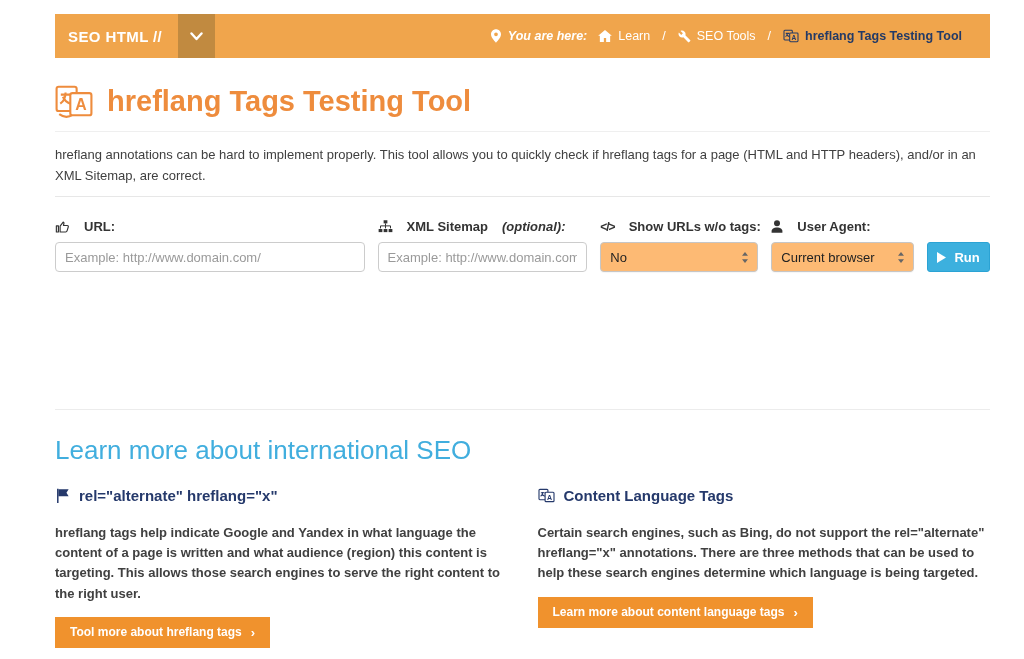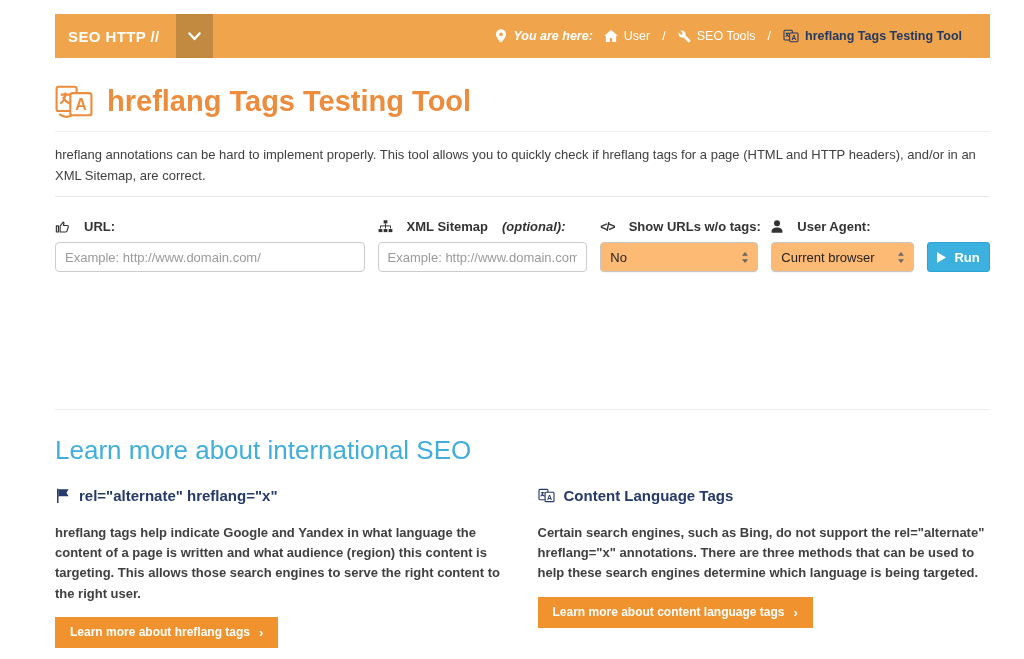--- a/index.html
+++ b/index.html
@@ -63,21 +63,21 @@
   .icon { display: inline-flex; align-items: center; justify-content: center; }
   .code-glyph { font-size: 12px; font-weight: bold; color: #333; letter-spacing: -1px; }
 </style>
 </head>
 <body>
 
 <div class="container">
 
   <div class="navbar">
     <div class="brand">
-      <span>SEO HTTP //</span>
+      <span>SEO HTML //</span>
     </div>
     <div class="nav-toggle">
       <span class="icon">
         <svg width="13" height="9" viewBox="0 0 13 9">
             <path d="M1.5 1.5 6.5 7l5-5.5" fill="none" stroke="#fff" stroke-width="2.4" stroke-linecap="round" stroke-linejoin="round"></path>
           </svg>
       </span>
     </div>
     <div class="breadcrumb">
       <span class="icon">
@@ -85,21 +85,21 @@
             <path d="M12 0C5.4 0 0 5.4 0 12c0 9 12 20 12 20s12-11 12-20C24 5.4 18.6 0 12 0zm0 16.5a4.5 4.5 0 1 1 0-9 4.5 4.5 0 0 1 0 9z" fill="#fff"></path>
           </svg>
       </span>
       <span class="youarehere">You are here:</span>
       <span class="crumb">
         <span class="icon">
           <svg width="14" height="12" viewBox="0 0 24 21">
               <path d="M12 0 0 10h3v11h7v-7h4v7h7V10h3z" fill="#fff"></path>
             </svg>
         </span>
-        <span>User</span>
+        <span>Learn</span>
       </span>
       <span class="crumb-sep">/</span>
       <span class="crumb">
         <span class="icon">
           <svg width="13" height="13" viewBox="0 0 24 24">
               <path d="M22.7 19 13.6 9.9c.9-2.3.4-5-1.5-6.9-2-2-5-2.4-7.4-1.3L9 6 6 9 1.6 4.7C.4 7.1.9 10.1 2.9 12.1c1.9 1.9 4.6 2.4 6.9 1.5l9.1 9.1c.4.4 1 .4 1.4 0l2.3-2.3c.5-.4.5-1.1.1-1.4z" fill="#fff"></path>
             </svg>
         </span>
         <span>SEO Tools</span>
       </span>
@@ -224,21 +224,21 @@
         <span class="icon">
           <svg width="15" height="15" viewBox="0 0 22 22">
               <path d="M3 1h2.2v21H3z" fill="#25396b"></path>
               <path d="M5 2h15l-3.2 5L20 12H5z" fill="#25396b"></path>
             </svg>
         </span>
         <span>rel="alternate" hreflang="x"</span>
       </div>
       <p>hreflang tags help indicate Google and Yandex in what language the content of a page is written and what audience (region) this content is targeting. This allows those search engines to serve the right content to the right user.</p>
       <button class="learn-btn">
-        <span>Learn more about hreflang tags</span>
+        <span>Tool more about hreflang tags</span>
         <span class="chev">›</span>
       </button>
     </div>
 
     <div class="col">
       <div class="col-head">
         <span class="icon">
           <svg width="17" height="15" viewBox="0 0 36 32">
             <g fill="none" stroke="#25396b" stroke-width="2.4">
               <rect x="2" y="3" width="19" height="22" rx="2"></rect>

